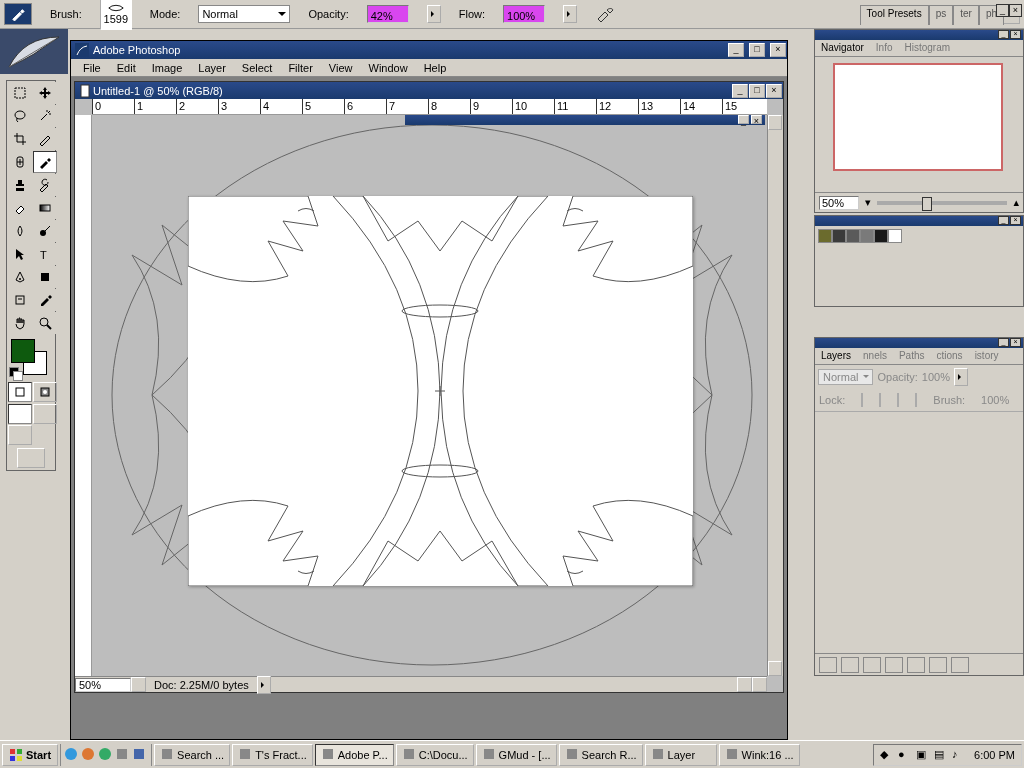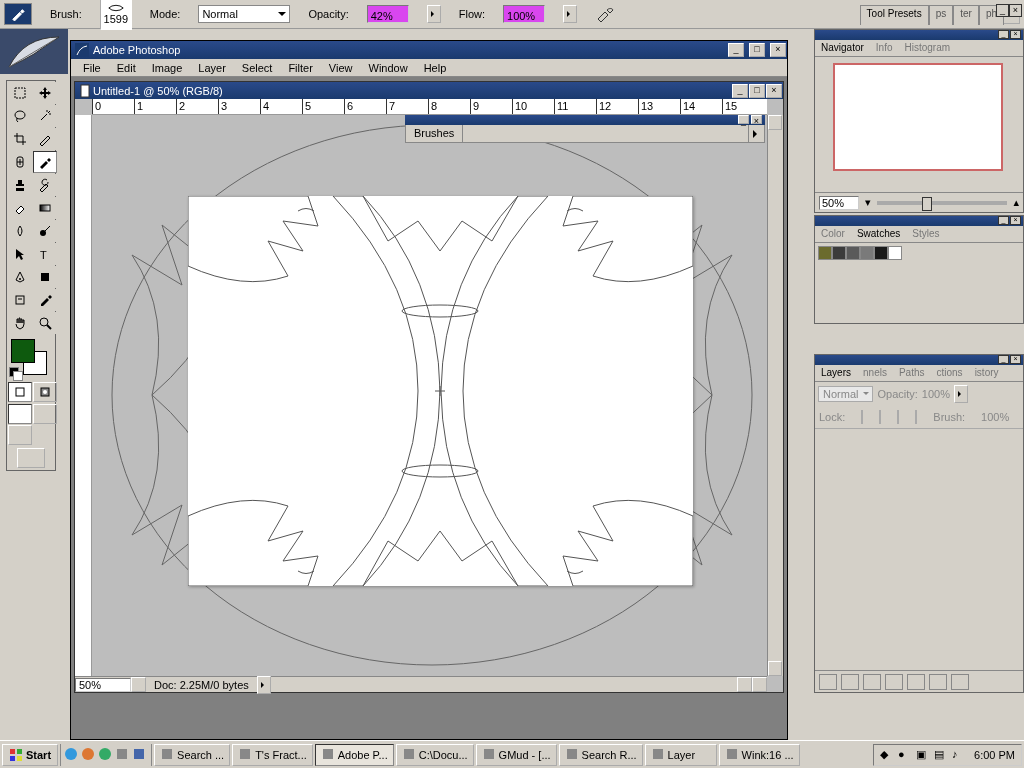--- a/index.html
+++ b/index.html
@@ -426,24 +426,20 @@
       <div style="flex:1"></div>
       <div class="sb-arrow"></div>
       <div class="sb-arrow"></div>
     </div>
 
     <div class="brushes-palette">
       <div class="tb">
         <div class="wc-btn" style="width:11px;height:9px">_</div>
         <div class="wc-btn" style="width:11px;height:9px">×</div>
       </div>
-      <div class="tabrow">
-        <div class="tab">Brushes</div>
-        <div class="menu-arrow"></div>
-      </div>
     </div>
   </div>
 </div>
 
 <div class="right-col">
 
   <div class="panel">
     <div class="pt">
         <div class="pbtn">_</div>
         <div class="pbtn">×</div>
@@ -462,25 +458,20 @@
       <div class="nav-slider"></div>
       <span>▴</span>
     </div>
   </div>
 
   <div class="panel">
     <div class="pt">
         <div class="pbtn">_</div>
         <div class="pbtn">×</div>
       </div>
-    <div class="tabs">
-      <div class="ptab">Color</div>
-      <div class="ptab active">Swatches</div>
-      <div class="ptab">Styles</div>
-    </div>
     <div class="swatch-body">
       <div class="swatch-row" id="swatch-row">
           <div class="sw" style="background: rgb(107, 107, 45);"></div>
           <div class="sw" style="background: rgb(59, 59, 59);"></div>
           <div class="sw" style="background: rgb(90, 90, 90);"></div>
           <div class="sw" style="background: rgb(122, 122, 122);"></div>
           <div class="sw" style="background: rgb(26, 26, 26);"></div>
           <div class="sw" style="background: rgb(255, 255, 255);"></div>
         </div>
     </div>

